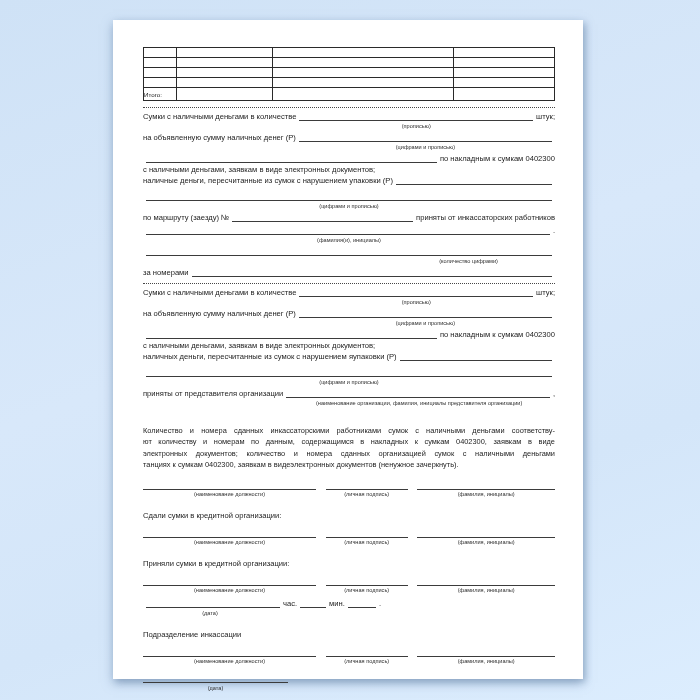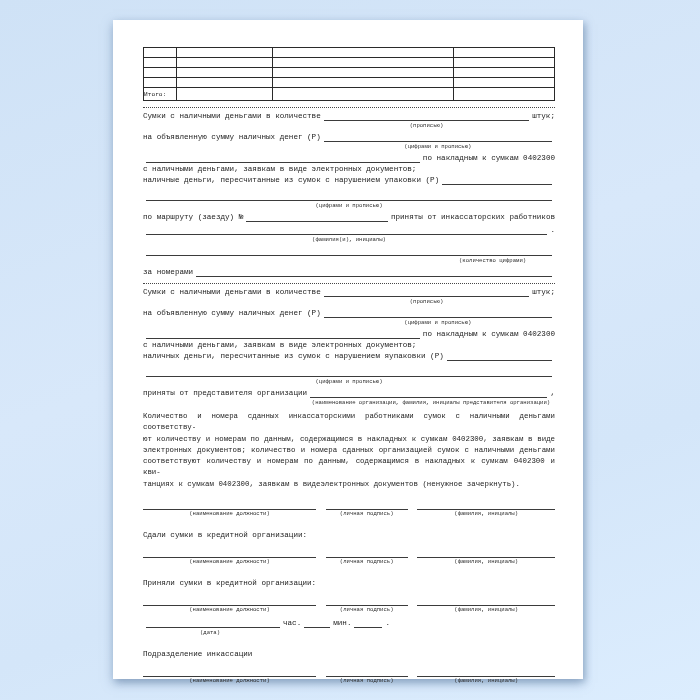--- a/index.html
+++ b/index.html
@@ -1,19 +1,19 @@
 <!DOCTYPE html>
 <html><head>
 <meta charset="utf-8">
 <style>
   html,body{margin:0;padding:0;}
   .backdrop{
     width:700px;height:700px;position:relative;overflow:hidden;
     background:linear-gradient(160deg,#cfe2f6 0%,#d8e8fa 45%,#d4e6f9 70%,#dcedfe 100%);
-    font-family:Liberation Mono, monospace;
+    font-family:Liberation Sans, sans-serif;
   }
   .sheet{
     position:absolute;left:113px;top:20px;width:470px;height:659px;
     background:#ffffff;
     box-shadow:0 4px 10px rgba(100,130,165,.55),3px 3px 6px rgba(110,140,175,.35);
     box-sizing:border-box;
     padding:27px 28px 0 30px;
     color:#1c1c1c;font-size:7.6px;line-height:11px;
   }
   table.totals{width:100%;border-collapse:collapse;table-layout:fixed;border:1.6px solid #1d1d1d;}
@@ -25,21 +25,21 @@
   .row{display:flex;align-items:flex-end;height:11px;}
   .lbl{white-space:nowrap;}
   .blank{flex:1 1 auto;border-bottom:1px solid #3b3b3b;height:0;align-self:flex-end;margin:0 3px 1.5px 3px;min-width:8px;}
   .blank.noflex{flex:0 0 auto;}
   .caprow{display:flex;align-items:flex-start;height:10px;font-size:5.6px;color:#2e2e2e;line-height:8px;}
   .ghost{visibility:hidden;white-space:nowrap;font-size:7.6px;}
   .cap{flex:1;text-align:center;white-space:nowrap;overflow:visible;}
   .capfix{flex:0 0 auto;text-align:center;}
   .gap5{margin-top:5px;}
   .gap2{margin-top:2px;}
-  .para{margin-top:2px;}
+  .para{margin-top:16px;}
   .pline{text-align:justify;text-align-last:justify;line-height:11.3px;font-size:7.4px;}
   .pline.last{text-align-last:left;}
   .sigrow{display:flex;align-items:flex-end;height:8px;margin-top:12px;}
   .sigrow.tight{margin-top:9px;}
   .sl{border-bottom:1px solid #3b3b3b;height:0;}
   .sl1{flex:0 0 42%;margin-right:2.3%;}
   .sl2{flex:0 0 20%;margin-right:2.3%;}
   .sl3{flex:1 1 auto;}
   .sigcaps{display:flex;font-size:5.6px;color:#2e2e2e;line-height:8px;height:10px;}
   .sc1{flex:0 0 42%;margin-right:2.3%;text-align:center;}
@@ -212,21 +212,20 @@
     </div>
     <div class="caprow">
       <span class="ghost">приняты от представителя организации</span>
       <span class="cap">(наименование организации, фамилия, инициалы представителя организации)</span>
     </div>
 
     <div class="para">
       <div class="pline">Количество и номера сданных инкассаторскими работниками сумок с наличными деньгами соответству-</div>
       <div class="pline">ют количеству и номерам по данным, содержащимся в накладных к сумкам 0402300, заявкам в виде</div>
       <div class="pline">электронных документов; количество и номера сданных организацией сумок с наличными деньгами</div>
-      <div class="pline">соответствуют количеству и номерам по данным, содержащимся в накладных к сумкам 0402300 и кви-</div>
       <div class="pline last">танциях к сумкам 0402300, заявкам в видеэлектронных документов (ненужное зачеркнуть).</div>
     </div>
 
     <div class="sigrow">
       <span class="sl sl1"></span>
       <span class="sl sl2"></span>
       <span class="sl sl3"></span>
     </div>
     <div class="sigcaps">
       <span class="sc1">(наименование должности)</span>

